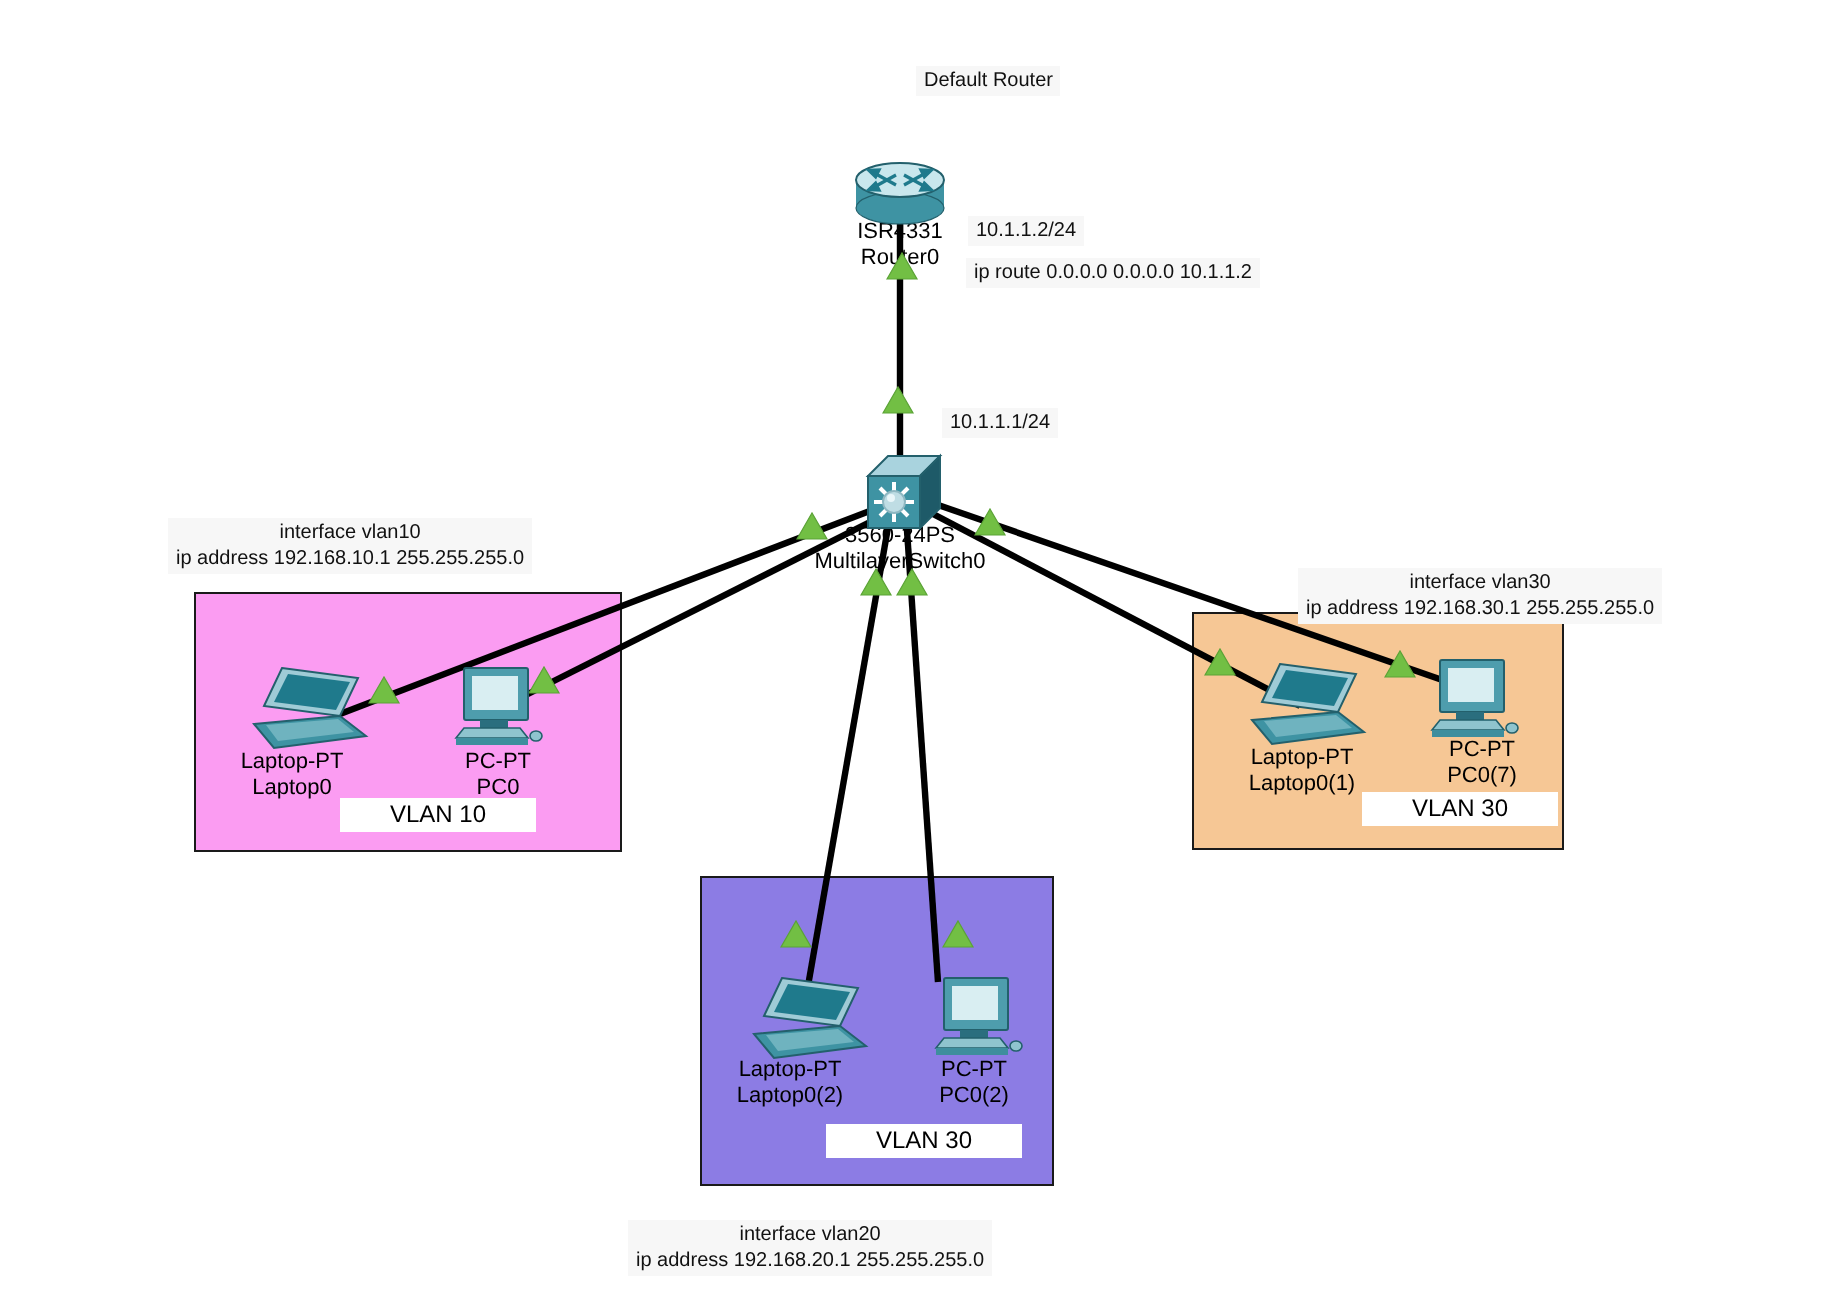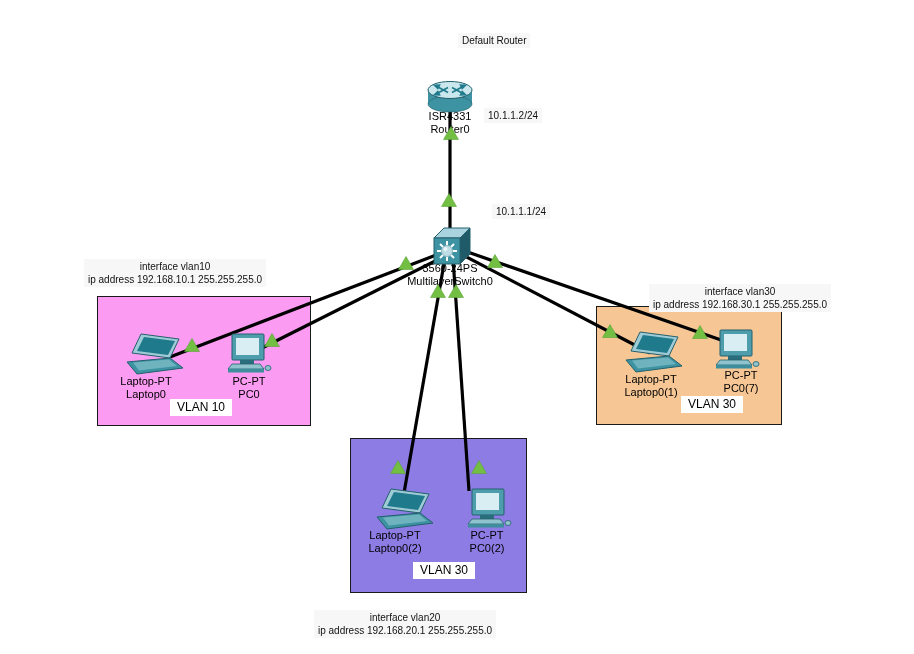--- a/index.html
+++ b/index.html
@@ -8,21 +8,21 @@
   .vlan-box{position:absolute;border:1px solid #1a1a1a;z-index:1;}
   #vlan10-box{left:97px;top:296px;width:212px;height:128px;background:#FB9CF2;}
   #vlan20-box{left:350px;top:438px;width:175px;height:153px;background:#8C7CE4;}
   #vlan30-box{left:596px;top:306px;width:184px;height:117px;background:#F6C795;}
   #net-svg{position:absolute;left:0;top:0;z-index:3;}
   .dev-label{position:absolute;transform:translateX(-50%);text-align:center;z-index:2;
              font-size:11px;line-height:13px;color:#000;white-space:nowrap;}
   .note{position:absolute;background:#F7F7F7;font-size:10px;line-height:13px;color:#111;
         padding:1px 4px;white-space:nowrap;z-index:2;text-align:center;}
   .vlan-tag{position:absolute;background:#ffffff;font-size:12px;line-height:15px;color:#000;
-            padding:1px 7px;white-space:nowrap;z-index:2;}
+            padding:1px 25px;white-space:nowrap;z-index:2;}
 </style>
 </head>
 <body>
 
 <div id="canvas">
 
   <div class="vlan-box" id="vlan10-box"></div>
   <div class="vlan-box" id="vlan20-box"></div>
   <div class="vlan-box" id="vlan30-box"></div>
 
@@ -54,21 +54,22 @@
     <div>Laptop-PT</div>
     <div>Laptop0(2)</div>
   </div>
   <div class="dev-label" style="left:487px;top:529px">
     <div>PC-PT</div>
     <div>PC0(2)</div>
   </div>
 
   <div class="note" style="left:458px;top:33px">Default Router</div>
   <div class="note" style="left:484px;top:108px">10.1.1.2/24</div>
-  <div class="note" style="left:492px;top:204px">10.1.1.1/24</div>
+  <div class="note" style="left:483px;top:129px">ip route 0.0.0.0 0.0.0.0 10.1.1.2</div>
+  <div class="note" style="left:471px;top:204px">10.1.1.1/24</div>
   <div class="note" style="left:84px;top:259px">
     <div>interface vlan10</div>
     <div>ip address 192.168.10.1 255.255.255.0</div>
   </div>
   <div class="note" style="left:649px;top:284px">
     <div>interface vlan30</div>
     <div>ip address 192.168.30.1 255.255.255.0</div>
   </div>
   <div class="note" style="left:314px;top:610px">
     <div>interface vlan20</div>

